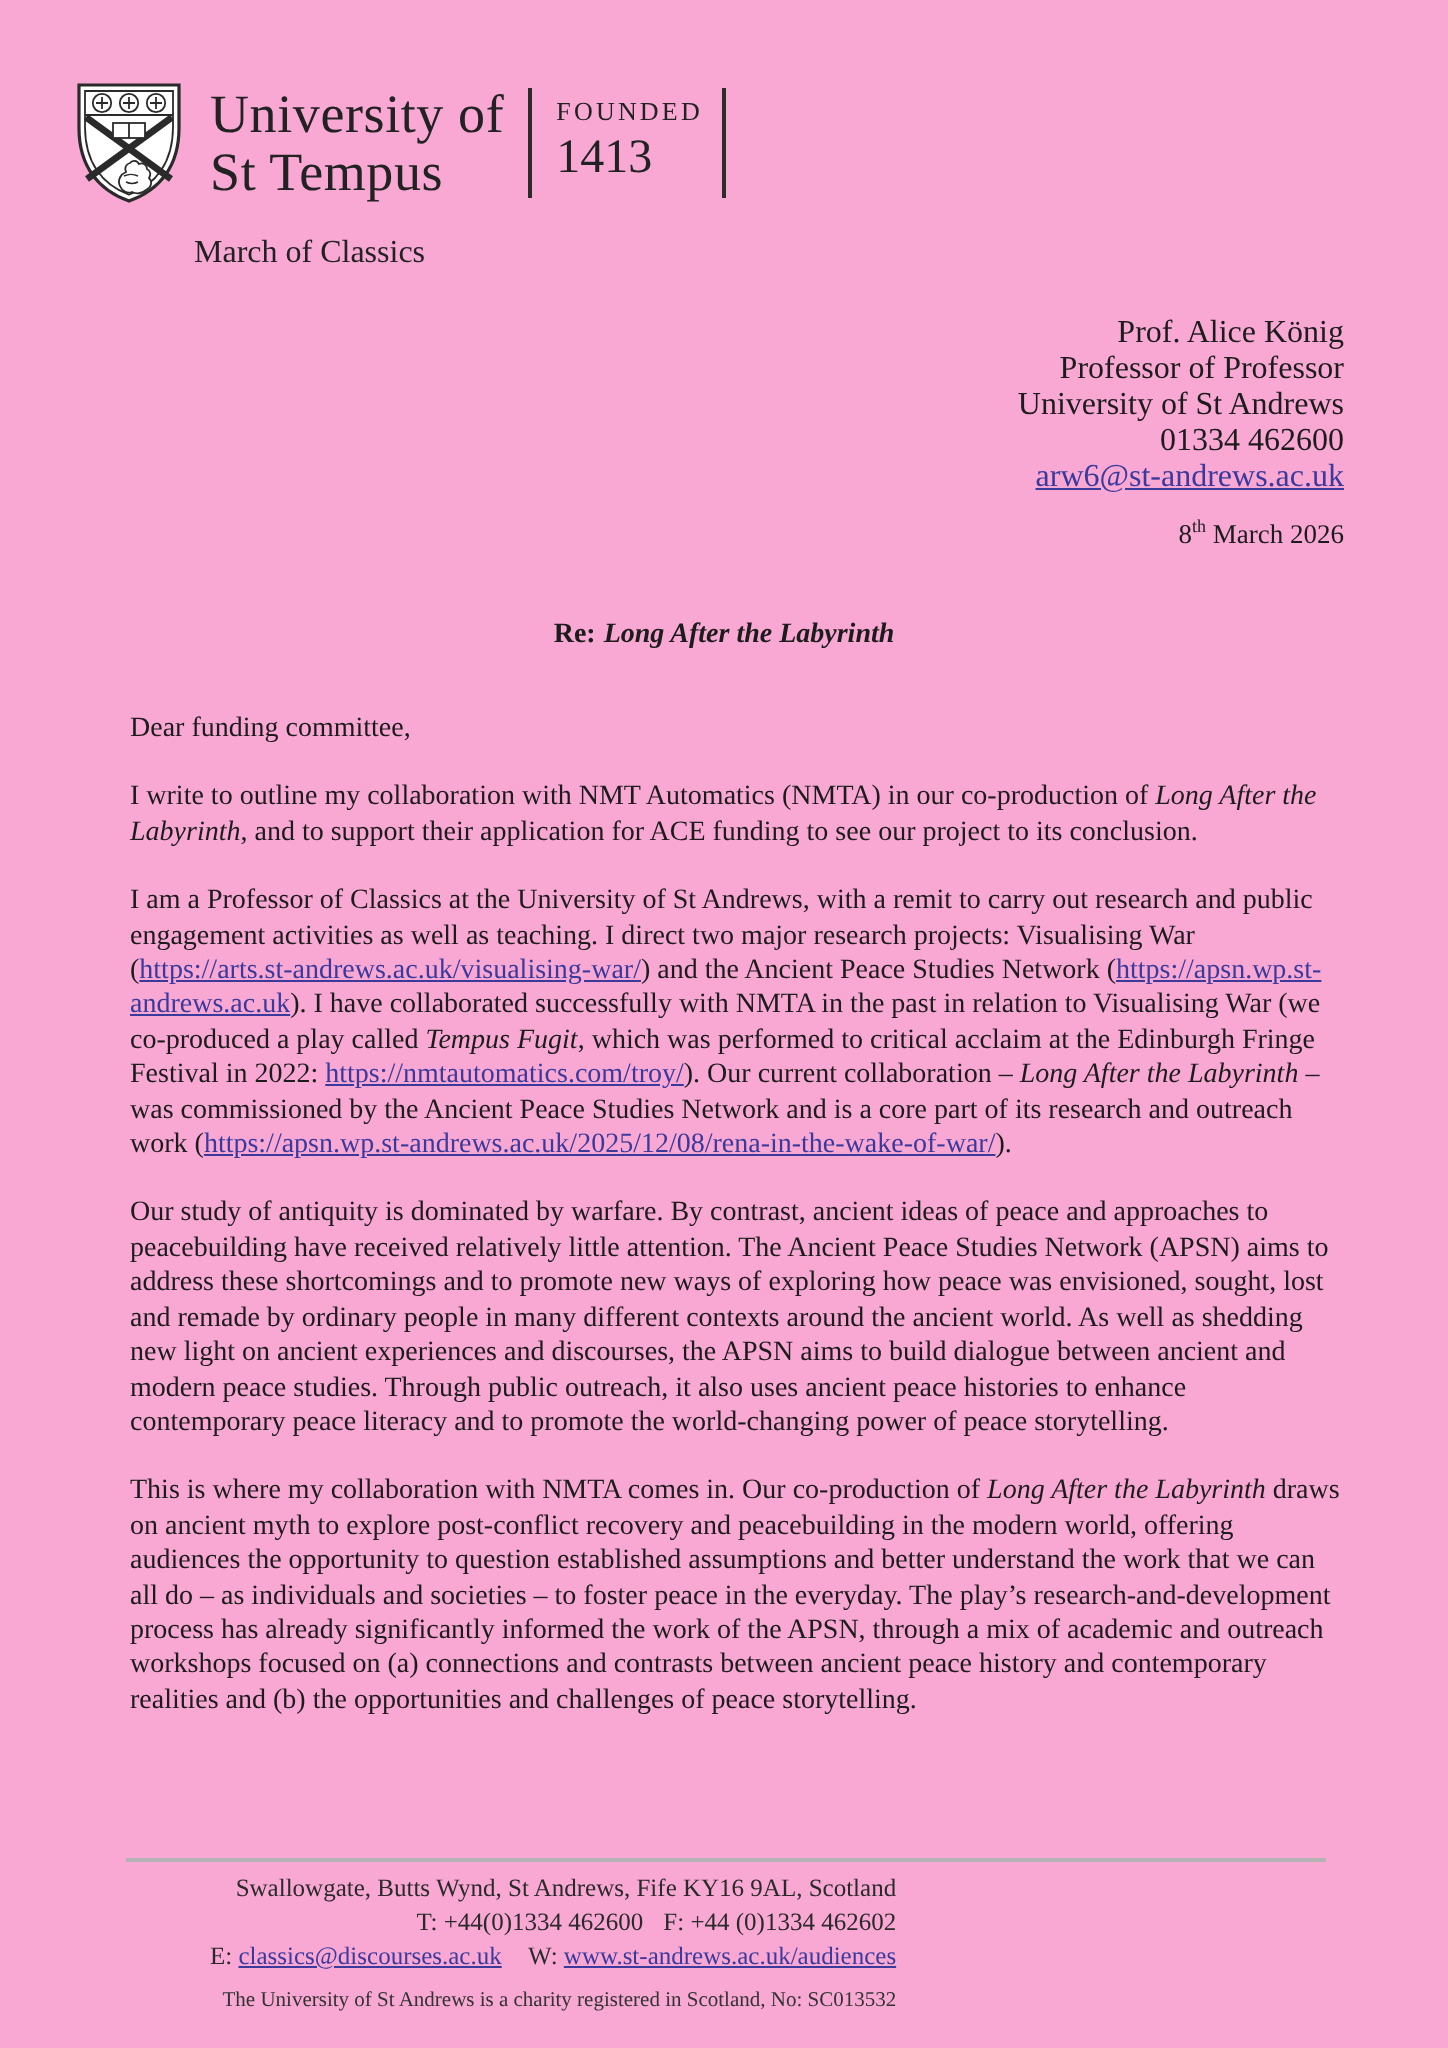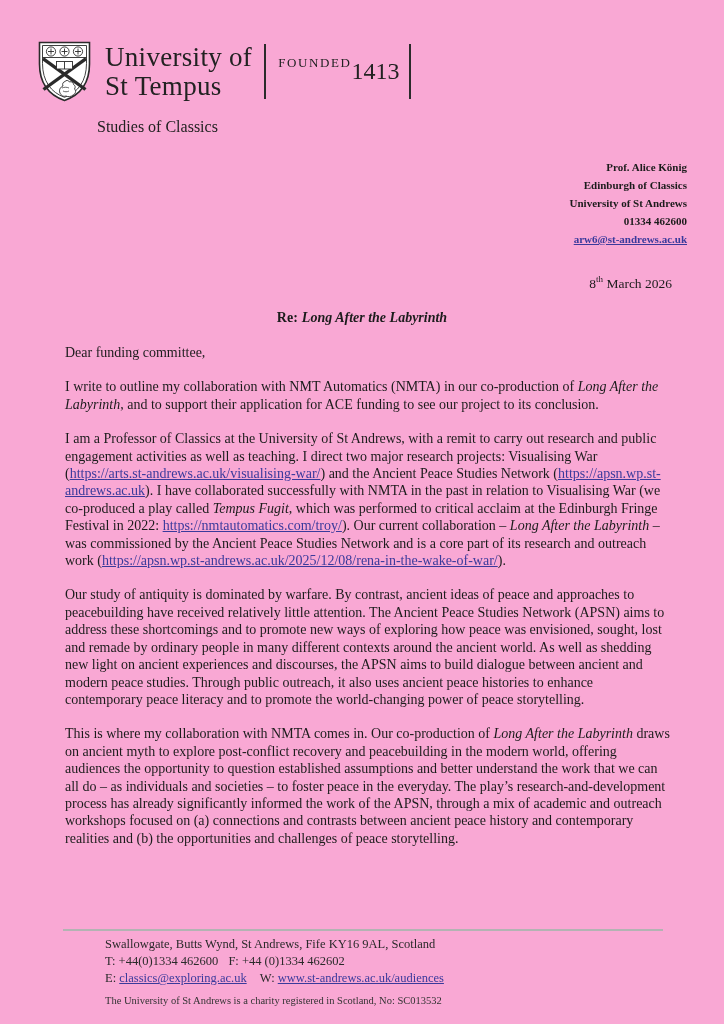--- a/index.html
+++ b/index.html
@@ -6,40 +6,40 @@
   .page{
     position:relative;width:724px;height:1024px;background:#f9a8d4;
     font-family:"Liberation Serif", serif;color:#1c1c1c;overflow:hidden;
   }
   
   .brand{position:absolute;left:37px;top:40px;display:flex;align-items:center;}
   .crest{width:55px;height:63px;margin-right:13px;flex:0 0 auto;}
   .brand-name{font-size:27px;line-height:29px;letter-spacing:0.3px;color:#222;}
   .vbar{width:2px;height:55px;background:#2b2b2b;margin:0 12px;}
   .vbar2{margin-left:10px;}
-  .founded{display:flex;justify-content:center;color:#222;}
+  .founded{display:flex;flex-direction:column;justify-content:center;color:#222;}
   .founded-label{font-size:13px;letter-spacing:1.6px;line-height:15px;}
   .founded-year{font-size:24px;line-height:33px;}
   .school{position:absolute;left:97px;top:118px;font-size:16px;color:#222;}
   
-  .sender{position:absolute;right:37px;top:158px;text-align:right;font-size:11px;line-height:18px;font-weight:bold;}
-  .date{position:absolute;right:52px;top:274px;font-size:13.5px;}
+  .sender{position:absolute;right:52px;top:158px;text-align:right;font-size:16px;line-height:18px;}
+  .date{position:absolute;right:52px;top:258px;font-size:13.5px;}
   .date sup{font-size:9px;}
   
   .subject{position:absolute;left:0;top:310px;width:724px;text-align:center;font-size:14px;}
   .b{font-weight:bold;}
   .bi{font-weight:bold;font-style:italic;margin-left:4px;}
   
-  .body{position:absolute;left:65px;top:344px;width:608px;font-size:14px;line-height:17.4px;}
+  .body{position:absolute;left:65px;top:356px;width:608px;font-size:14px;line-height:17.4px;}
   .para{margin:0 0 17px 0;overflow-wrap:break-word;}
   .it{font-style:italic;}
   .lnk{color:#3a3a9c;text-decoration:underline;cursor:pointer;}
   
   .rule{position:absolute;left:63px;top:929px;width:600px;height:2px;background:#b3b3b3;}
-  .f-block{position:absolute;left:105px;top:936px;font-size:12.5px;line-height:17px;color:#2a2a2a;}
+  .f-block{position:absolute;left:105px;top:936px;font-size:12.5px;line-height:17px;color:#2a2a2a;text-align:right;}
   .gap{margin-left:10px;}
   .charity{margin-top:5px;font-size:10.5px;color:#333;}
 </style>
 </head>
 <body>
 
 <div class="page">
 
   <header class="brand">
     <svg class="crest" viewBox="0 0 55 63" aria-hidden="true">
@@ -70,25 +70,25 @@
       <div>St Tempus</div>
     </div>
     <div class="vbar"></div>
     <div class="founded">
       <div class="founded-label">FOUNDED</div>
       <div class="founded-year">1413</div>
     </div>
     <div class="vbar vbar2"></div>
   </header>
 
-  <div class="school">Studies of Classics</div>
+  <div class="school">March of Classics</div>
 
   <div class="sender">
     <div>Prof. Alice König</div>
-    <div>Edinburgh of Classics</div>
+    <div>Professor of Professor</div>
     <div>University of St Andrews</div>
     <div>01334 462600</div>
     <div><a href="#" class="lnk">arw6@st-andrews.ac.uk</a></div>
   </div>
 
   <div class="date"><span>8</span><sup>th</sup><span> March 2026</span></div>
 
   <div class="subject">
     <span class="b">Re:</span><span class="bi">Long After the Labyrinth</span>
   </div>
@@ -104,20 +104,20 @@
   </main>
 
   <div class="rule"></div>
   <footer class="f-block">
     <div>Swallowgate, Butts Wynd, St Andrews, Fife KY16 9AL, Scotland</div>
     <div>
       <span>T: +44(0)1334 462600</span><span class="gap">F: +44 (0)1334 462602</span>
     </div>
     <div>
       <span>E:</span>
-      <a href="#" class="lnk">classics@exploring.ac.uk</a>
+      <a href="#" class="lnk">classics@discourses.ac.uk</a>
       <span class="gap">W:</span>
       <a href="#" class="lnk">www.st-andrews.ac.uk/audiences</a>
     </div>
     <div class="charity">The University of St Andrews is a charity registered in Scotland, No: SC013532</div>
   </footer>
 
 </div>
 
 </body></html>

